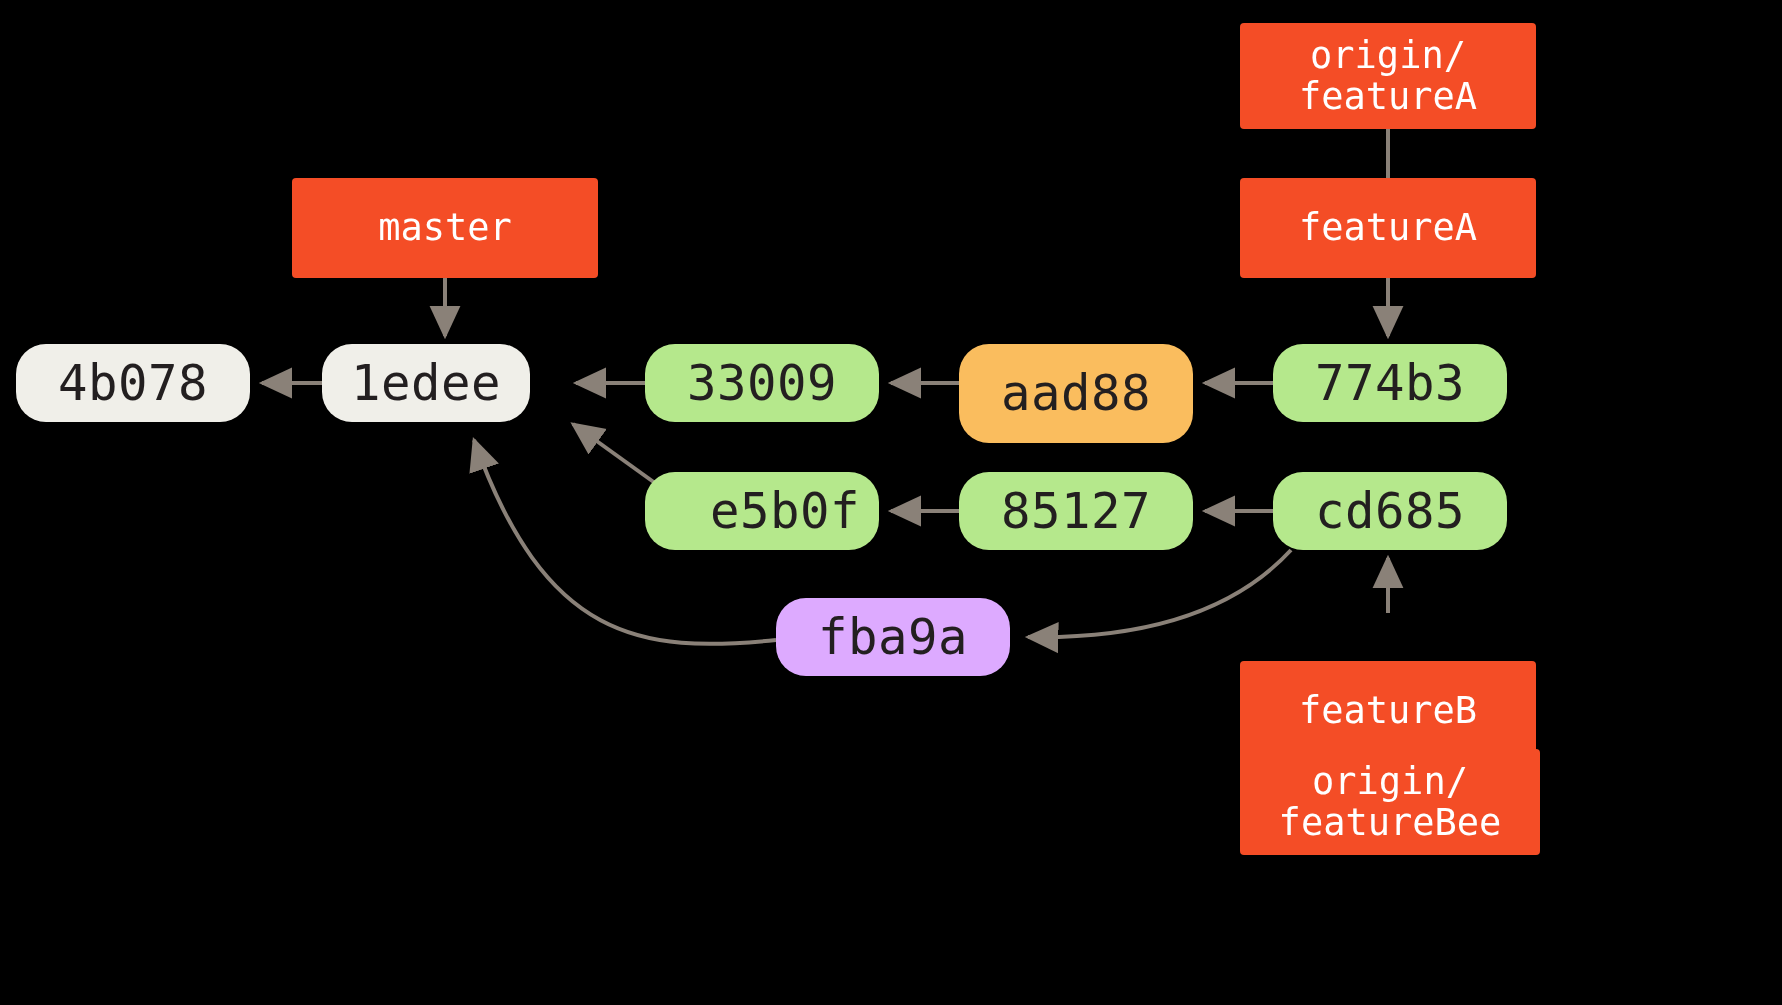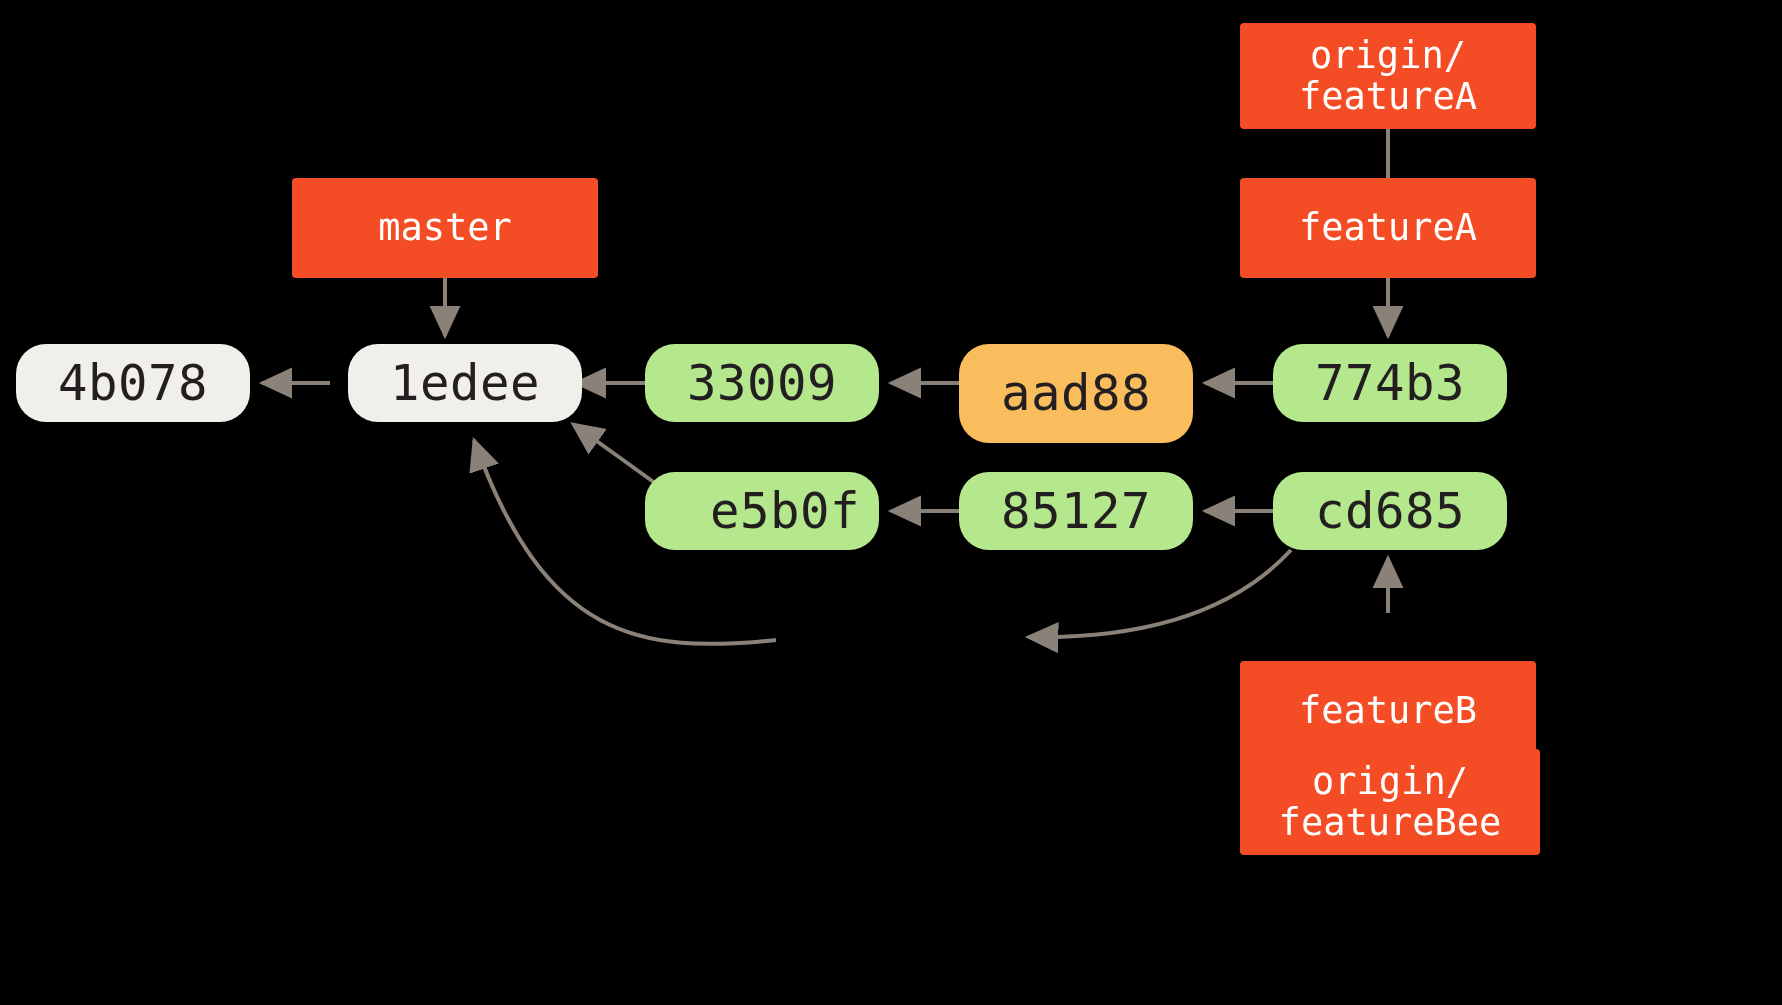--- a/index.html
+++ b/index.html
@@ -96,41 +96,44 @@
     <line x1="1388" y1="613" x2="1388" y2="558" stroke="#8a8178" stroke-width="4" marker-end="url(#ah)"></line>
 
     <line x1="1388" y1="749" x2="1388" y2="713" stroke="#8a8178" stroke-width="4"></line>
   </svg>
 
   <div id="node-layer">
 
     <div class="commit" style="left:16px;  top:344px; width:234px; height:78px; background:#f0efe9;">
       <span>4b078</span>
     </div>
-    <div class="commit" style="left:348px; top:344px; width:234px; height:78px; background:#f0efe9;align-items:center;">
+    <div class="commit" style="left:322px; top:344px; width:208px; height:78px; background:#f0efe9;align-items:center;">
       <span>1edee</span>
     </div>
     <div class="commit" style="left:645px; top:344px; width:234px; height:78px; background:#b5e88c;">
       <span>33009</span>
     </div>
     <div class="commit" style="left:959px; top:344px; width:234px; height:99px; background:#fabd5e;">
       <span>aad88</span>
     </div>
     <div class="commit" style="left:1273px; top:344px; width:234px; height:78px; background:#b5e88c;">
       <span>774b3</span>
     </div>
     <div class="commit" style="left:645px; top:472px; width:234px; height:78px; background:#b5e88c;padding-left:46px;">
       <span>e5b0f</span>
     </div>
     <div class="commit" style="left:959px; top:472px; width:234px; height:78px; background:#b5e88c;border-radius:30px;">
       <span>85127</span>
     </div>
     <div class="commit" style="left:1273px; top:472px; width:234px; height:78px; background:#b5e88c;">
       <span>cd685</span>
     </div>
+    <div class="commit" style="left:776px; top:598px; width:234px; height:78px; background:#ddaaff;">
+      <span>fba9a</span>
+    </div>
 
     <div class="branch" style="left:1240px; top:23px; width:296px; height:106px;">origin/
 featureA</div>
     <div class="branch" style="left:1240px; top:178px; width:296px; height:100px;">featureA</div>
     <div class="branch" style="left:292px; top:178px; width:306px; height:100px;">master</div>
     <div class="branch" style="left:1240px; top:613px; width:296px; height:100px;margin-top:48px;">featureB</div>
     <div class="branch" style="left:1240px; top:749px; width:300px; height:106px;">origin/
 featureBee</div>
   </div>
 

